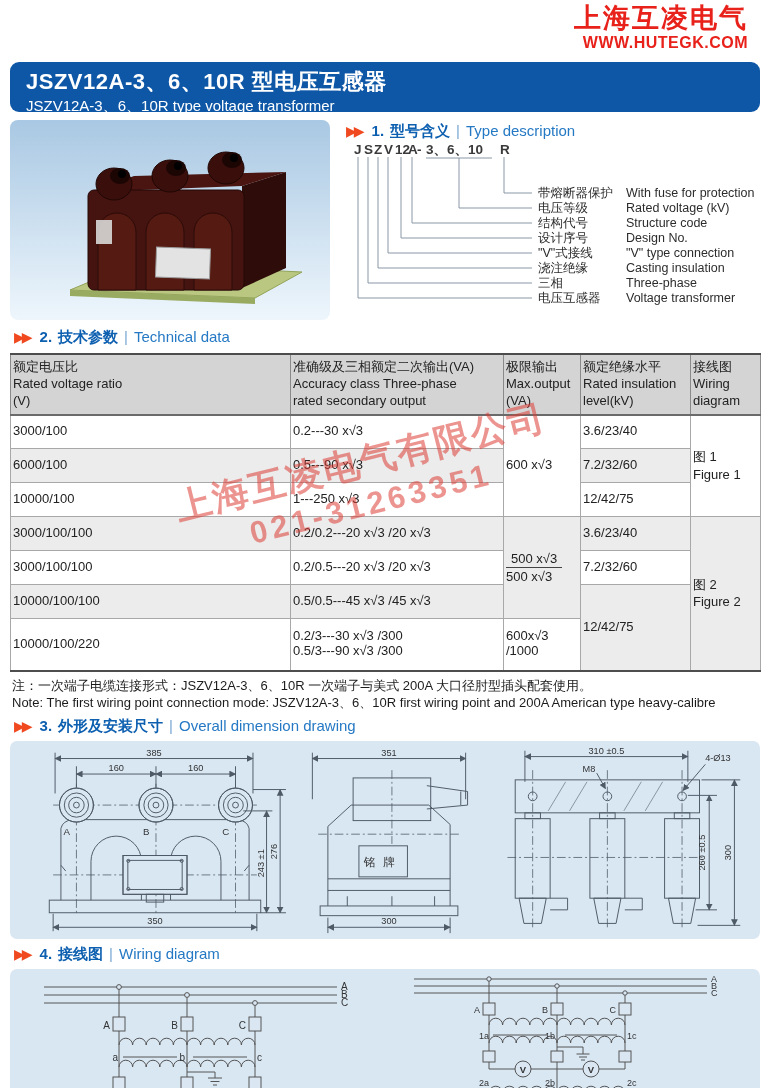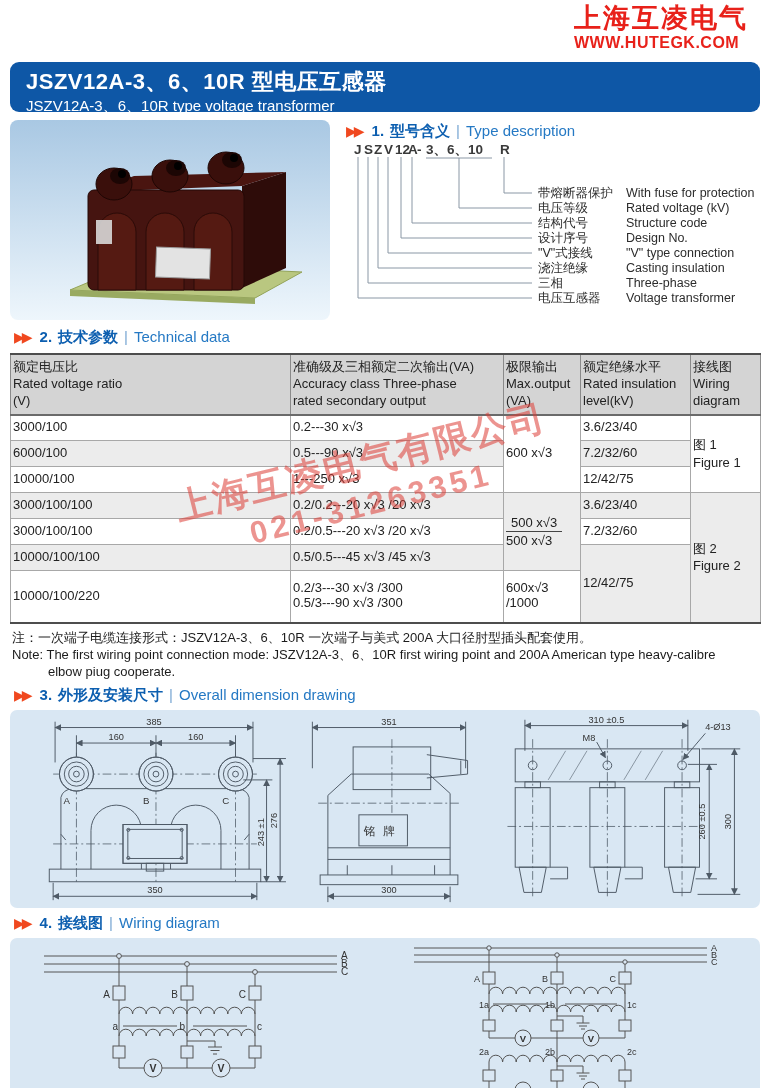--- a/index.html
+++ b/index.html
@@ -1,21 +1,21 @@
 <!DOCTYPE html>
 <html><head>
 <meta charset="utf-8">
 <style>
   *{margin:0;padding:0;box-sizing:border-box}
   html,body{background:#fff}
   .page{position:relative;width:770px;height:1088px;background:#fff;overflow:hidden;
         font-family:"Liberation Sans",sans-serif;color:#222}
   
   .top{height:60px;position:relative}
-  .brand{position:absolute;right:22px;top:4px;}
+  .brand{position:absolute;right:22px;top:4px;text-align:right}
   .logo{color:#e8211a;font-weight:bold;font-size:27px;letter-spacing:2px;line-height:1.1}
   .website{color:#e8211a;font-size:16px;font-weight:bold;letter-spacing:.5px}
   .title-bar{margin:2px 10px 0;height:50px;background:#0e57a6;border-radius:9px;padding:5px 16px 3px}
   .title-cn{color:#fff;font-size:22px;font-weight:bold;letter-spacing:.5px}
   .title-en{color:#fff;font-size:15px}
   
   .sec-header{display:flex;align-items:baseline;gap:6px;font-size:15px;margin:6px 0 0 14px}
   .arrows{color:#f0481f;font-size:14px;letter-spacing:-3px;margin-right:4px}
   .sec-no,.sec-cn{color:#0d5fb0;font-weight:bold}
   .sec-sep{color:#7aa7d4}
@@ -24,21 +24,21 @@
   .row1{display:flex;gap:12px;margin:8px 10px 0;height:202px}
   .photo-panel{width:320px;height:200px;border-radius:8px;overflow:hidden;flex:none}
   .type-desc{flex:1}
   .type-desc .sec-header{margin:2px 0 0 4px}
   
   .table-wrap{margin:6px 10px 0;position:relative}
   table{border-collapse:collapse;width:750px;table-layout:fixed;text-align:left;font-size:13px;
         border:1px solid #8a8a8a;border-top:2px solid #4d4d4d;border-bottom:2px solid #4d4d4d}
   th{background:#d4d4d4;font-weight:normal;border:1px solid #8a8a8a;border-bottom:2px solid #6a6a6a;
      padding:4px 2px;line-height:1.3;font-size:13px}
-  td{border:1px solid #a8a8a8;height:26px;padding:0 2px;line-height:1.15}
+  td{border:1px solid #a8a8a8;height:34px;padding:0 2px;line-height:1.15}
   tr.w td{background:#fff} tr.g td{background:#ececec}
   td.c-sp13{background:linear-gradient(180deg,#fff 0 27px,#ececec 27px 54px,#fff 54px 100%)}
   td.c-sp46{background:linear-gradient(180deg,#ececec 0 27px,#fff 27px 54px,#ececec 54px 100%)}
   td.c-sp47{background:linear-gradient(180deg,#ececec 0 27px,#fff 27px 54px,#ececec 54px 81px,#fff 81px 100%)}
   td.c-sp67{background:linear-gradient(180deg,#ececec 0 27px,#fff 27px 100%)}
   td.tall{height:52px}
   .multiline{white-space:pre-line}
   .frac{display:inline-block;line-height:1.35;vertical-align:middle}
   .frac .ft{border-bottom:1px solid #444;padding:0 5px}
   .figref{line-height:1.35}
@@ -269,21 +269,20 @@
   </div>
 
   <div class="watermark">
     <div class="wm1">上海互凌电气有限公司</div>
     <div class="wm2">021-31263351</div>
   </div>
 
   <div class="note">
     <div>注：一次端子电缆连接形式：JSZV12A-3、6、10R 一次端子与美式 200A 大口径肘型插头配套使用。</div>
     <div>Note: The first wiring point connection mode: JSZV12A-3、6、10R first wiring point and 200A American type heavy-calibre</div>
-    <div class="ind">elbow piug cooperate.</div>
   </div>
 
   <div class="sec-header">
     <span class="arrows">▶▶</span>
     <span class="sec-no">3.</span>
     <span class="sec-cn">外形及安装尺寸</span>
     <span class="sec-sep">|</span>
     <span class="sec-en">Overall dimension drawing</span>
   </div>
 

